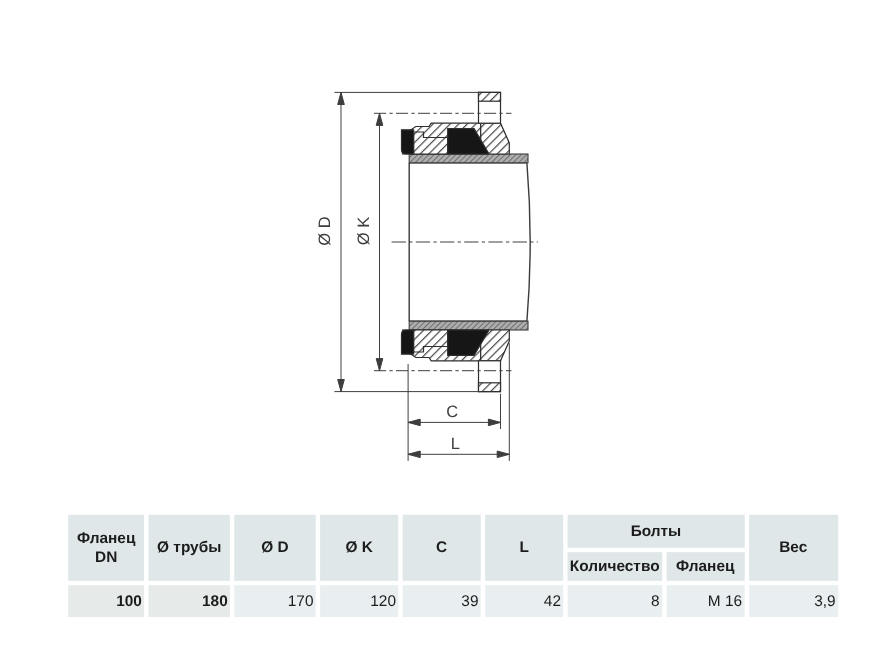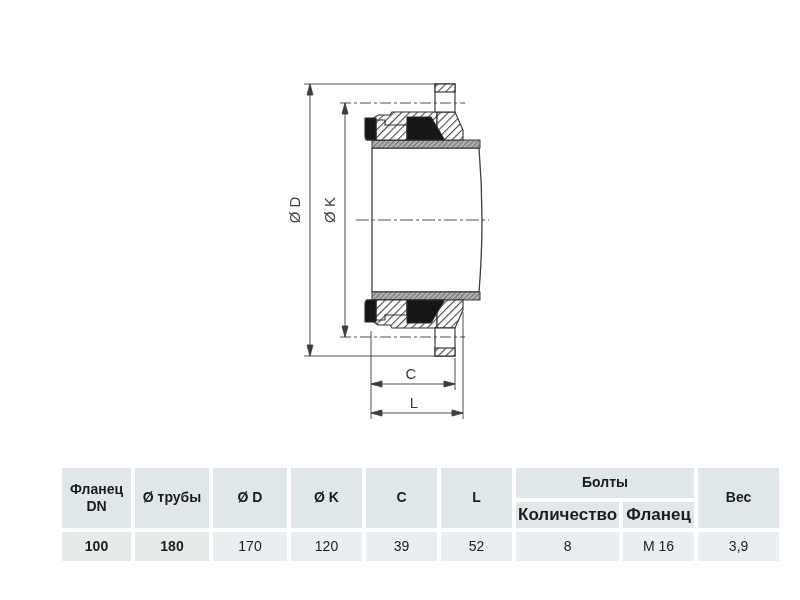--- a/index.html
+++ b/index.html
@@ -6,22 +6,22 @@
   .stage{position:relative;width:800px;height:600px;background:#ffffff;overflow:hidden;
          font-family:"Liberation Sans", sans-serif;}
   .drawing{position:absolute;left:0;top:0;width:800px;height:458px;}
   
   .spec-table{position:absolute;left:58px;top:464px;border-collapse:separate;border-spacing:4px;
               table-layout:fixed;}
   .spec-table th,.spec-table td{
       text-align:center;vertical-align:middle;padding:0 2px;
       color:var(--text,#1c1c1c);font-size:14px;line-height:1.25;}
   .spec-table th{background:var(--header-bg,#dfe7e8);font-weight:bold;}
-  .spec-table th.sub{font-size:17px;}
-  .spec-table td{background:var(--row-bg,#e9eff1);font-weight:normal;}
+  .spec-table th.sub{font-size:14px;}
+  .spec-table td{background:var(--row-bg,#e9eff1);font-weight:normal;text-align:right;}
   .spec-table td.key{background:var(--row-key-bg,#e6eae8);font-weight:bold;}
   .spec-table .pre{white-space:pre-line;}
   .r1{height:30px;} .r2{height:26px;} .r3{height:29px;}
 </style>
 </head>
 <body>
 
 <div class="stage">
 
   <svg class="drawing" viewBox="0 0 800 458" xmlns="http://www.w3.org/2000/svg">
@@ -138,20 +138,20 @@
     <tr class="r2">
       <th class="sub">Количество</th>
       <th class="sub">Фланец</th>
     </tr>
     <tr class="r3">
       <td class="key">100</td>
       <td class="key">180</td>
       <td>170</td>
       <td>120</td>
       <td>39</td>
-      <td>52</td>
+      <td>42</td>
       <td>8</td>
       <td>М 16</td>
       <td>3,9</td>
     </tr>
   </tbody>
     </table>
 </div>
 
 </body></html>

